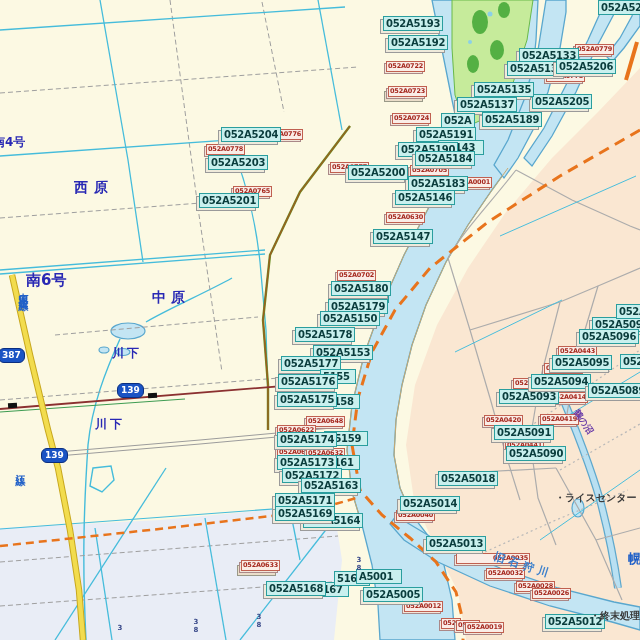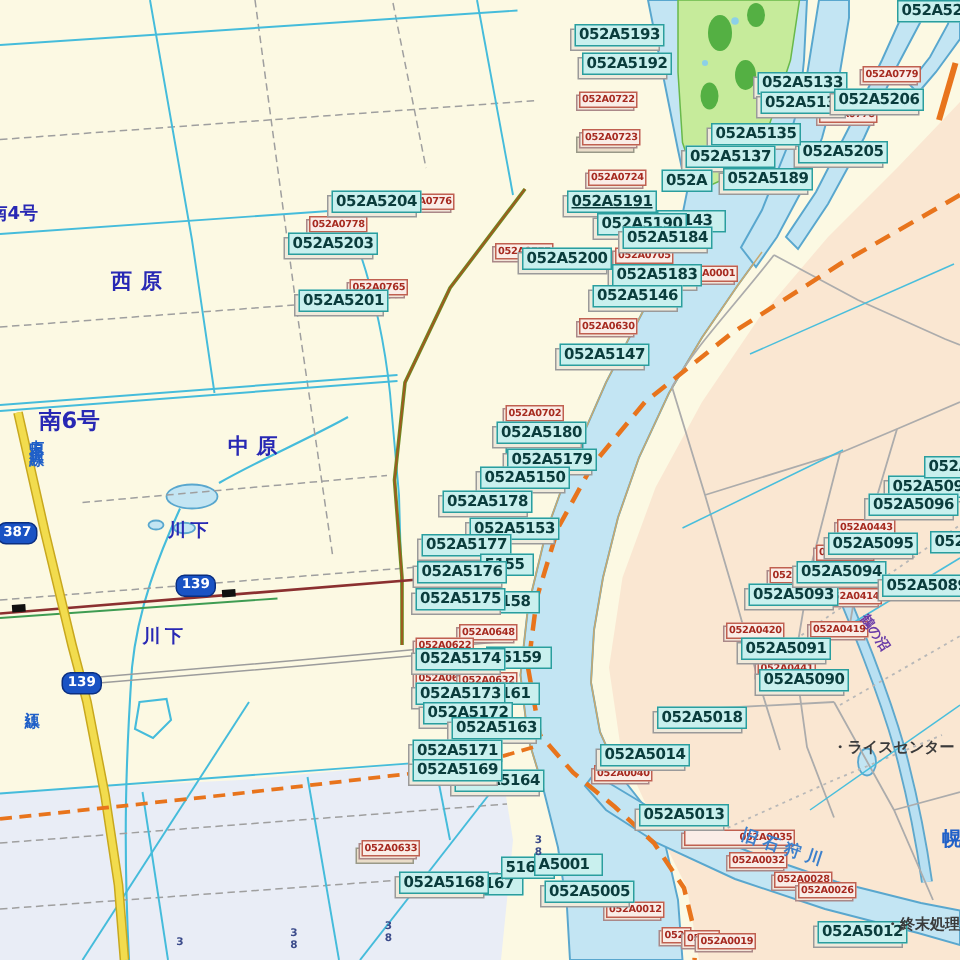--- a/index.html
+++ b/index.html
@@ -217,41 +217,41 @@
       <div class="red" style="left: 456px; top: 553px; padding-left: 36px;">052A0035</div>
       <div class="red" style="left: 486px; top: 568px;">052A0032</div>
       <div class="red" style="left: 516px; top: 581px;">052A0028</div>
       <div class="red" style="left: 532px; top: 588px;">052A0026</div>
     </div>
   <div id="code-layer" class="layer">
       <div class="code clip nostack" style="left: 337px; top: 288px; width: 46px;">052A5148</div>
       <div class="code" style="left: 383px; top: 16px;">052A5193</div>
       <div class="code" style="left: 388px; top: 35px;">052A5192</div>
       <div class="code clip nostack" style="left: 598px; top: 0px; width: 42px;">052A520</div>
-      <div class="code" style="left: 505px; top: 48px;">052A5133</div>
+      <div class="code" style="left: 519px; top: 48px;">052A5133</div>
       <div class="code" style="left: 507px; top: 61px;">052A5134</div>
       <div class="code" style="left: 556px; top: 59px;">052A5206</div>
       <div class="code" style="left: 532px; top: 94px;">052A5205</div>
       <div class="code" style="left: 474px; top: 82px;">052A5135</div>
       <div class="code" style="left: 457px; top: 97px;">052A5137</div>
       <div class="code clip nostack" style="left: 441px; top: 113px; width: 28px;">052A</div>
       <div class="code" style="left: 482px; top: 112px;">052A5189</div>
-      <div class="code" style="left: 378px; top: 127px; text-decoration: underline;">052A5191</div>
+      <div class="code" style="left: 416px; top: 127px;">052A5191</div>
       <div class="code clip nostack" style="left: 438px; top: 140px; width: 40px;">A5143</div>
       <div class="code" style="left: 398px; top: 142px;">052A5190</div>
       <div class="code" style="left: 415px; top: 151px;">052A5184</div>
       <div class="code" style="left: 408px; top: 176px;">052A5183</div>
       <div class="code" style="left: 395px; top: 190px;">052A5146</div>
       <div class="code" style="left: 373px; top: 229px;">052A5147</div>
       <div class="code" style="left: 221px; top: 127px;">052A5204</div>
-      <div class="code" style="left: 192px; top: 155px;">052A5203</div>
+      <div class="code" style="left: 208px; top: 155px;">052A5203</div>
       <div class="code" style="left: 199px; top: 193px;">052A5201</div>
       <div class="code" style="left: 348px; top: 165px;">052A5200</div>
       <div class="code" style="left: 331px; top: 281px;">052A5180</div>
-      <div class="code" style="left: 338px; top: 299px; text-align: center;">052A5179</div>
+      <div class="code" style="left: 328px; top: 299px; text-align: center;">052A5179</div>
       <div class="code" style="left: 320px; top: 311px;">052A5150</div>
       <div class="code" style="left: 295px; top: 327px;">052A5178</div>
       <div class="code" style="left: 313px; top: 345px;">052A5153</div>
       <div class="code" style="left: 281px; top: 356px;">052A5177</div>
       <div class="code clip nostack" style="left: 320px; top: 369px; width: 30px;">5155</div>
       <div class="code" style="left: 278px; top: 374px;">052A5176</div>
       <div class="code clip nostack" style="left: 324px; top: 394px; width: 30px;">5158</div>
       <div class="code" style="left: 277px; top: 392px;">052A5175</div>
       <div class="code clip nostack" style="left: 324px; top: 431px; width: 38px;">A5159</div>
       <div class="code" style="left: 277px; top: 432px;">052A5174</div>

